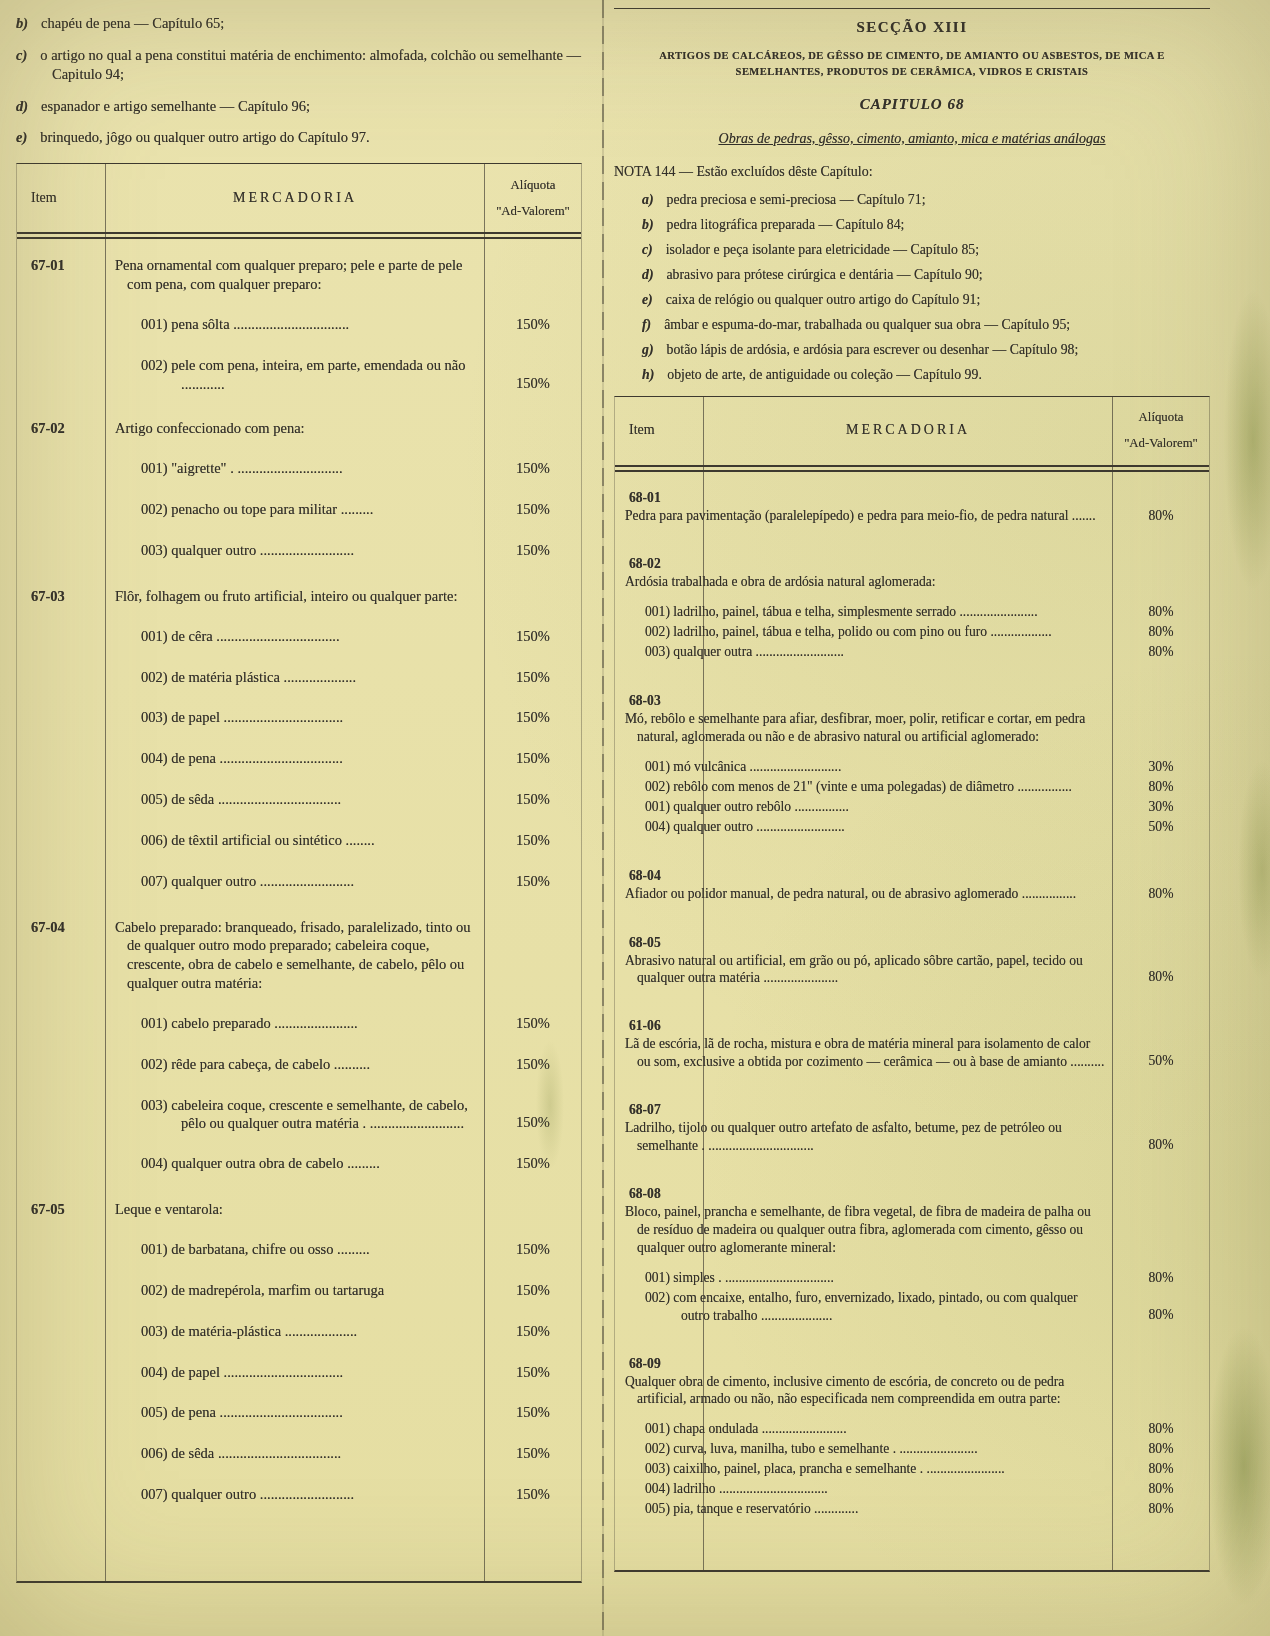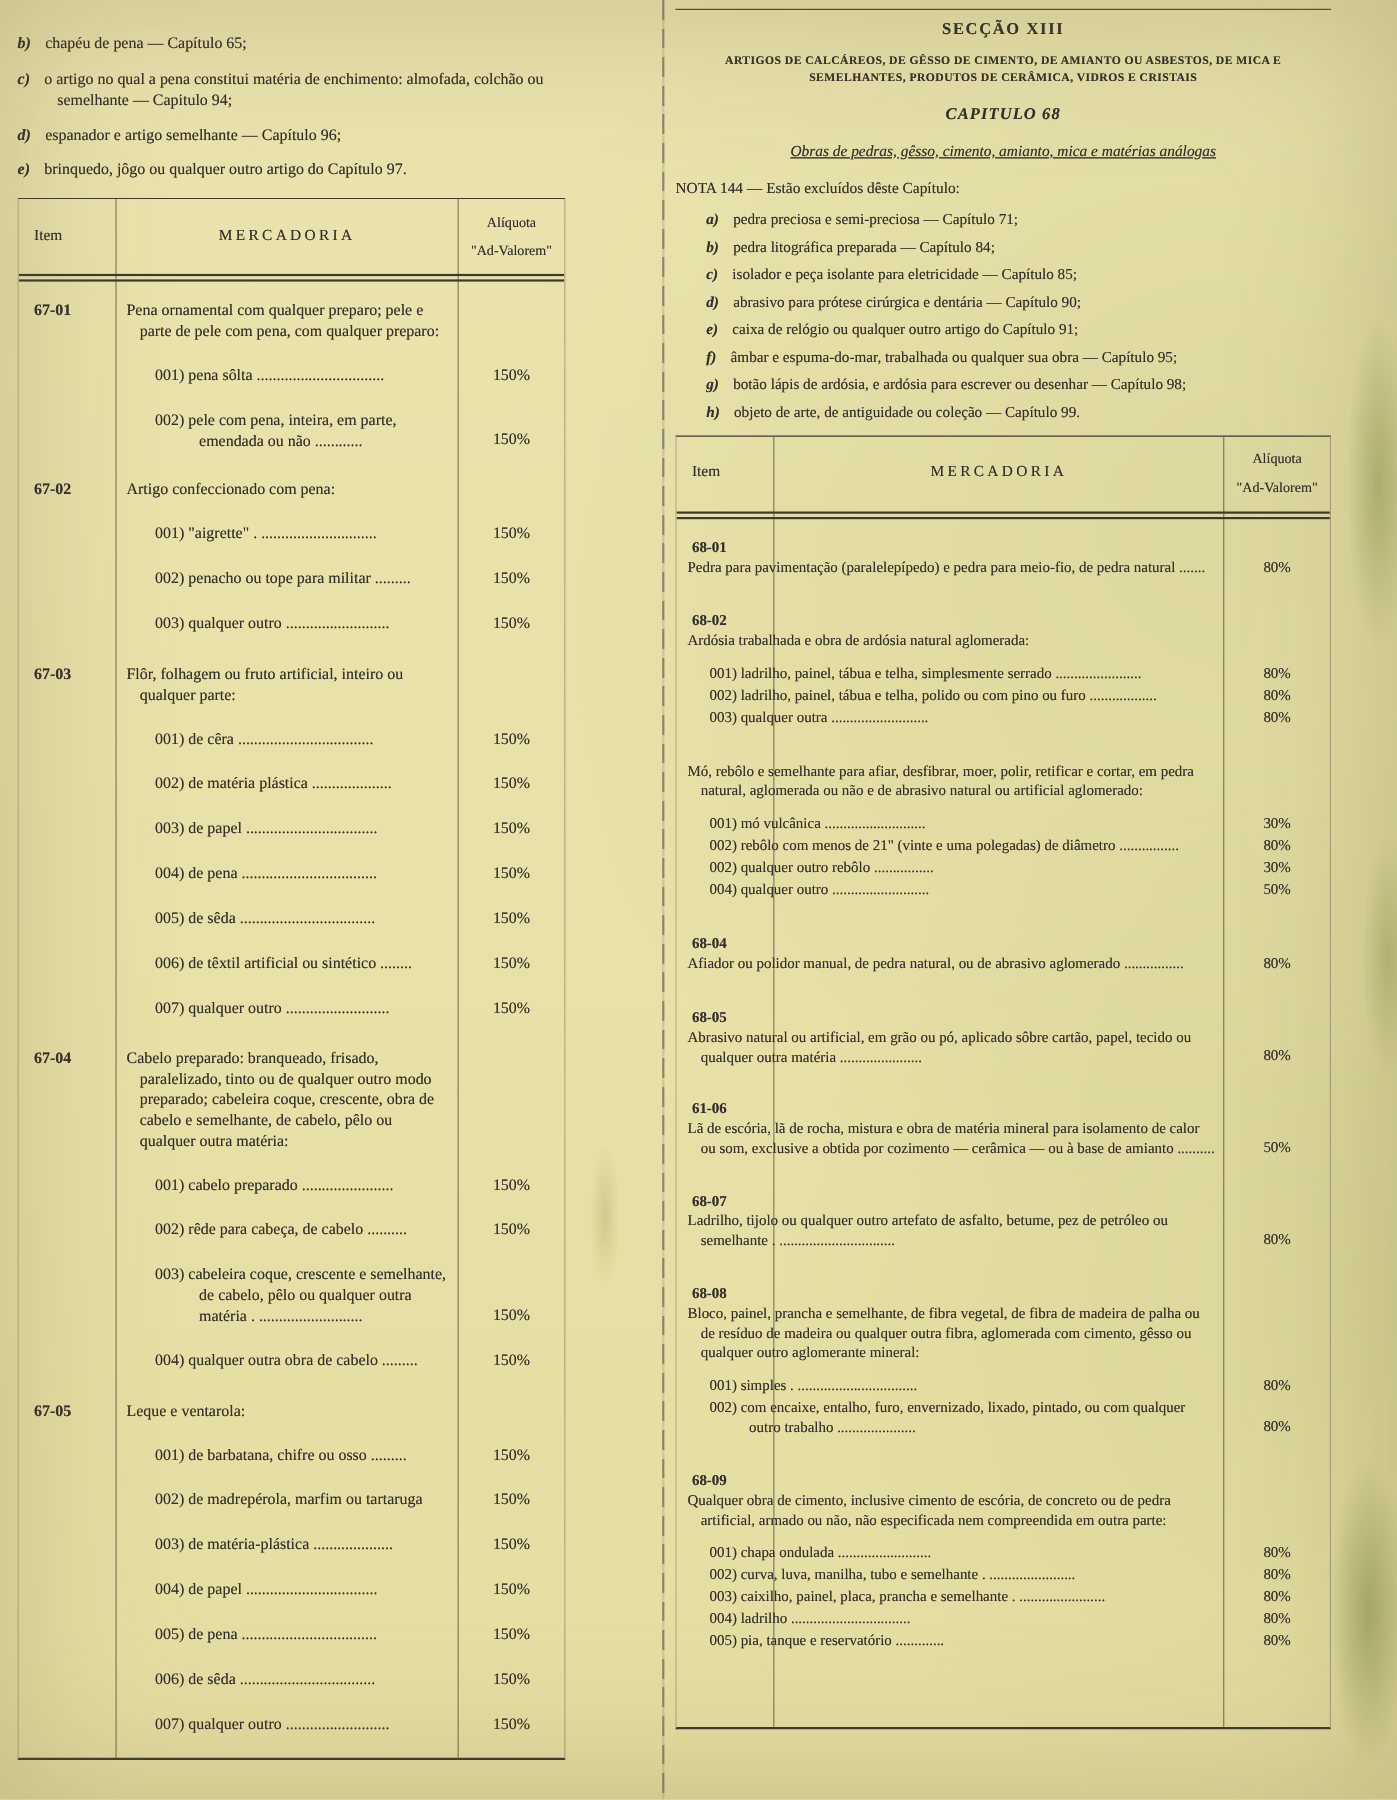--- a/index.html
+++ b/index.html
@@ -15,21 +15,21 @@
       linear-gradient(#eae3ae, #e5deA2);
     background-color:#e8e1a9;
     font-size:14px; line-height:1.3;
     text-shadow:0 0 .4px rgba(51,48,42,.55);
   }
   .vignette { position:absolute; inset:0; box-shadow:inset 0 0 150px rgba(110,100,52,.30); pointer-events:none; z-index:5; }
   .page { position:absolute; inset:0; }
   .col-divider { position:absolute; left:602px; top:0; height:100%; width:1.5px;
     background:repeating-linear-gradient(180deg, rgba(62,58,46,.55) 0 18px, rgba(62,58,46,.15) 18px 26px); }
 
-  .col-left  { position:absolute; left:16px;  top:31px; width:498px; }
+  .col-left  { position:absolute; left:16px;  top:14px; width:566px; }
   .col-right { position:absolute; left:614px; top:8px;  width:596px; }
 
   
   .note-item { padding-left:36px; text-indent:-36px; }
   .intro-list .note-item { margin-bottom:13px; font-size:14.5px; }
   .nota-list  { margin-top:10px; }
   .nota-list .note-item { margin-bottom:7px; font-size:13.8px; padding-left:60px; text-indent:-32px; }
   .note-letter { font-style:italic; font-weight:bold; padding-right:13px; }
 
   
@@ -320,36 +320,37 @@
                   <div class="tt-rate">80%</div>
                 </div>
                 <div class="subitem-row">
                   <div class="subitem-label">003) qualquer outra ..........................</div>
                   <div class="tt-rate">80%</div>
                 </div>
               </div>
             </div>
           </div>
           <div class="tt-row">
+            <div class="tt-item-code">68-03</div>
             <div class="tt-content">
               <div class="tt-desc-row">
                 <div class="tt-desc">Mó, rebôlo e semelhante para afiar, desfibrar, moer, polir, retificar e cortar, em pedra natural, aglomerada ou não e de abrasivo natural ou artificial aglomerado:</div>
                 <div class="tt-rate"></div>
               </div>
               <div class="subitems">
                 <div class="subitem-row">
                   <div class="subitem-label">001) mó vulcânica ...........................</div>
                   <div class="tt-rate">30%</div>
                 </div>
                 <div class="subitem-row">
                   <div class="subitem-label">002) rebôlo com menos de 21" (vinte e uma polegadas) de diâmetro ................</div>
                   <div class="tt-rate">80%</div>
                 </div>
                 <div class="subitem-row">
-                  <div class="subitem-label">002) qualquer outro rebôlo ................</div>
+                  <div class="subitem-label">001) qualquer outro rebôlo ................</div>
                   <div class="tt-rate">30%</div>
                 </div>
                 <div class="subitem-row">
                   <div class="subitem-label">004) qualquer outro ..........................</div>
                   <div class="tt-rate">50%</div>
                 </div>
               </div>
             </div>
           </div>
           <div class="tt-row">

